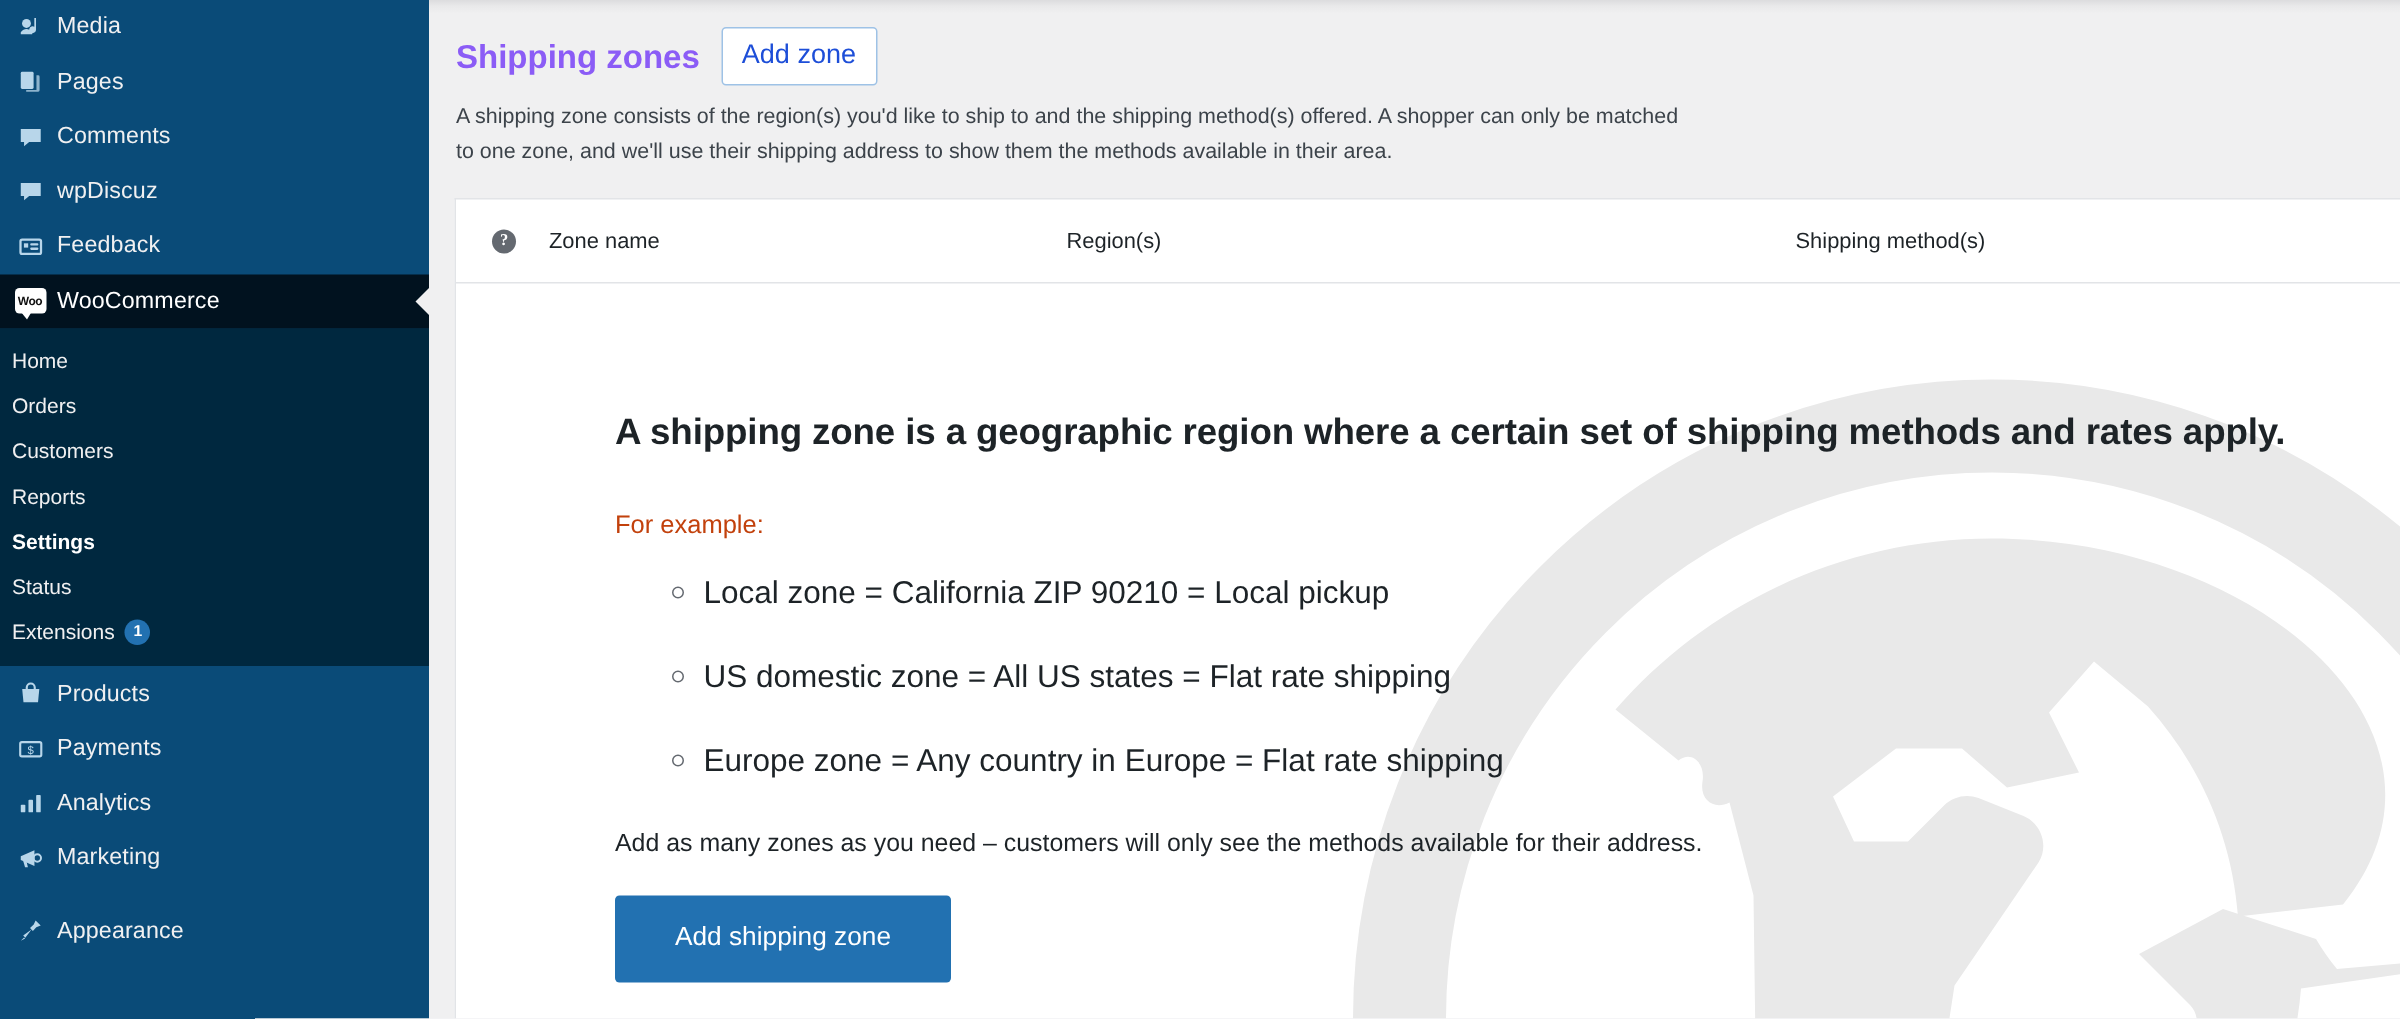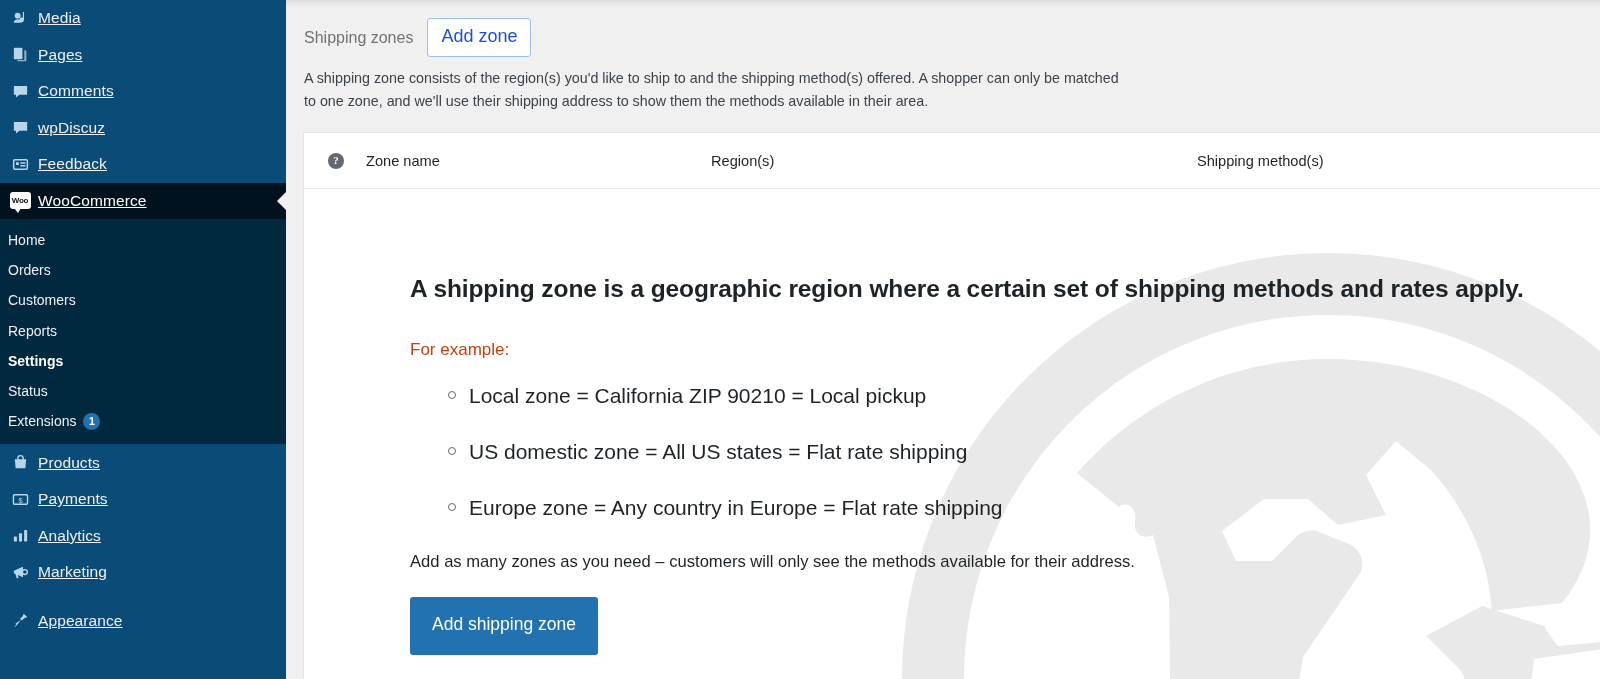--- a/index.html
+++ b/index.html
@@ -22,21 +22,21 @@
     display: flex; align-items: center;
     height: 36.5px; padding-left: 0px;
     color: #f0f0f1; font-size: 15.5px;
     position: relative;
   }
   .nav-item .ico {
     width: 36px; min-width: 36px; margin-left: 2px;
     display: flex; align-items: flex-start; justify-content: center;
     color: #b8d6ea;
   }
-  .nav-item .lbl { padding-left: 0px; letter-spacing: .1px; text-decoration: underline; }
+  .nav-item .lbl { padding-left: 0px; letter-spacing: .1px; }
   .nav-item.active {
     background: #01121f; color: #fff; font-weight: 400;
   }
   .nav-item.active .ico { color: #fff; }
   .nav-arrow {
     position: absolute; right: 0; top: 50%;
     transform: translateY(-50%);
     width: 0; height: 0;
     border-top: 9px solid transparent;
     border-bottom: 9px solid transparent;
@@ -82,21 +82,21 @@
   .topfade {
     position: absolute; top: 0; left: 0; right: 0; height: 9px;
     background: linear-gradient(to bottom, #dcdcde 0%, #e9e9ea 45%, #f0f0f1 100%);
   }
   .header-row {
     display: flex; align-items: center;
     padding: 17px 0 0 18px;
     height: 58px;
   }
   .page-title {
-    font-size: 16px; font-weight: 400; color: #737373;
+    font-size: 22px; font-weight: 700; color: #8b5cf6;
     line-height: 1;
   }
   .btn-secondary {
     margin-left: 14px;
     background: #f6f7f7; background: #fff;
     border: 1px solid #9ec2e6;
     color: #1d4ed8;
     font-size: 18px;
     padding: 6px 13px 7px;
     border-radius: 3px;
@@ -183,21 +183,21 @@
   .panel .closing {
     margin-top: 14px;
     font-size: 16.6px; color: #1d2327;
   }
   .btn-primary {
     margin-top: 25px;
     display: inline-block;
     background: #2271b1; color: #fff;
     border: none; border-radius: 3px;
     font-size: 17.5px;
-    padding: 19px 22px 21px;
+    padding: 19px 40px 21px;
     font-family: "Liberation Sans", sans-serif;
     cursor: pointer; line-height: 1;
   }
 </style>
 </head>
 <body>
 
 <div id="app">
 
   <nav class="sidebar">

